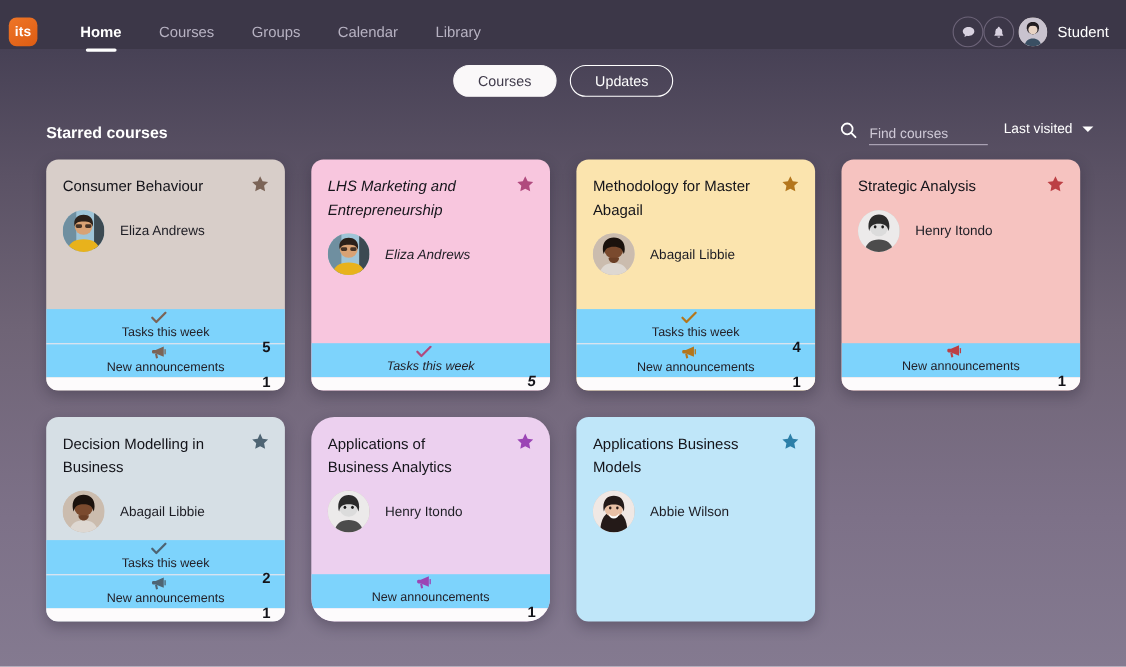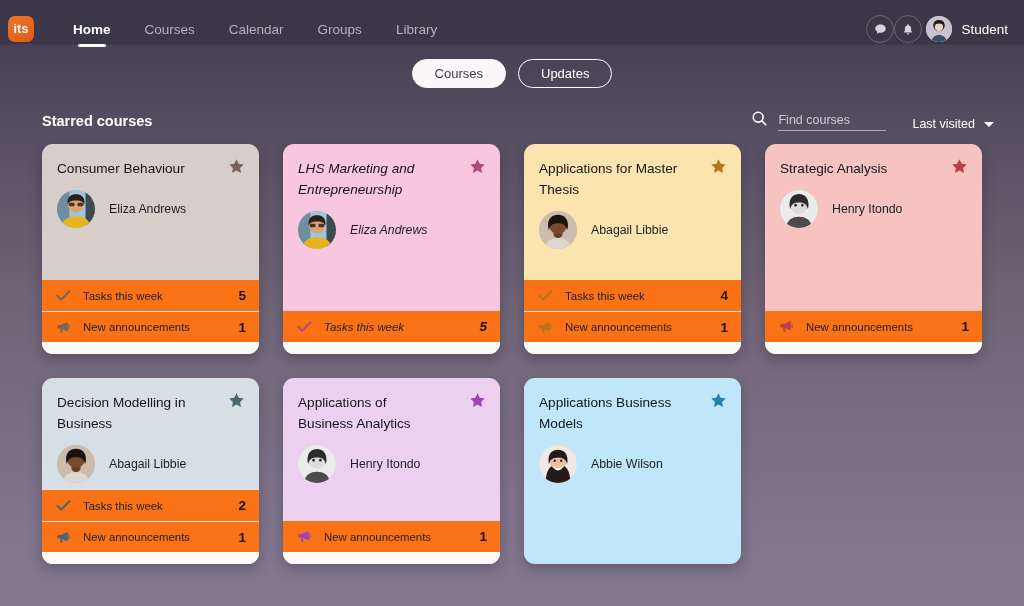--- a/index.html
+++ b/index.html
@@ -137,22 +137,22 @@
     padding: 22px 30px 0 42px;
   }
   .section-title {
     color: #ffffff;
     font-size: 14.5px;
     font-weight: bold;
   }
   .section-tools {
     margin-left: auto;
     display: flex;
-    align-items: flex-end;
-    gap: 26px;
+    align-items: flex-start;
+    gap: 14px;
   }
   .search-box { display: flex; align-items: flex-end; gap: 10px; }
   .search-input {
     background: transparent;
     border: none;
     border-bottom: 1px solid #b3abbd;
     color: #ffffff;
     font-size: 12.5px;
     font-family: "Liberation Sans", sans-serif;
     width: 108px;
@@ -226,27 +226,28 @@
     align-items: center;
     gap: 14px;
     margin-top: 11px;
   }
   .teacher .avatar { width: 38px; height: 38px; }
   .teacher-name { font-size: 12.3px; color: #1d1d24; }
 
   .card-foot { flex: 0 0 auto; }
 
   .foot-row {
-    background: #f97316;
+    background: #7dd3fc;
     height: 31px;
     display: flex;
     align-items: center;
     padding: 0 13px;
     font-size: 11.4px;
     color: #232129;
+    flex-direction: column;
   }
   .foot-row + .foot-row { border-top: 1px solid #ece7ee; }
   .foot-ico {
     width: 16px;
     height: 15px;
     margin-right: 12px;
     display: flex;
     align-items: center;
     justify-content: center;
     flex: 0 0 auto;
@@ -256,22 +257,22 @@
   .foot-pad { background: #fdfbfc; height: 12px; }
 </style>
 </head>
 <body>
 
 <div class="topbar">
   <div class="logo">its</div>
   <div class="nav" id="nav-host">
       <div class="nav-item active">Home</div>
       <div class="nav-item">Courses</div>
+      <div class="nav-item">Groups</div>
       <div class="nav-item">Calendar</div>
-      <div class="nav-item">Groups</div>
       <div class="nav-item">Library</div>
     </div>
   <div class="topbar-right">
     <div class="circle-btn">
       <span>
         <svg width="15" height="15" viewBox="0 0 16 16">
           <path d="M8 2.6c-3.1 0-5.6 1.9-5.6 4.3 0 1.4.8 2.6 2.1 3.4l-.5 2.2 2.4-1.3c.5.1 1 .2 1.6.2 3.1 0 5.6-1.9 5.6-4.5S11.1 2.6 8 2.6z" fill="#d8d2e0"></path>
         </svg>
       </span>
     </div>
@@ -402,21 +403,21 @@
             </svg>
           </span>
           <span>Tasks this week</span>
           <span class="foot-count">5</span>
         </div>
         <div class="foot-pad"></div>
       </div>
     </div>
     <div class="card r1" style="background: rgb(251, 228, 174);">
       <div class="card-top">
-        <div class="card-title">Applications for Master Thesis</div>
+        <div class="card-title">Methodology for Master Abagail</div>
         <div class="star">
           <svg viewBox="0 0 20 20">
             <path d="M10 1.4l2.6 5.4 5.9.8-4.3 4.1 1.1 5.9L10 14.8 4.7 17.6l1.1-5.9L1.5 7.6l5.9-.8z" fill="#b4761c"></path>
           </svg>
         </div>
         <div class="teacher">
           <div class="avatar">
             <svg viewBox="0 0 40 40" preserveAspectRatio="xMidYMid slice">
               <rect width="40" height="40" fill="#cbbcae"></rect>
      <circle cx="20" cy="15.5" r="9" fill="#7a4a2e"></circle>
@@ -527,21 +528,21 @@
               <path d="M4.1 8.2h2.1l.9 4.2-2 .5z" fill="#4e6473"></path>
               <path d="M14 4.2v4" stroke="#4e6473" stroke-width="1.3" stroke-linecap="round"></path>
             </svg>
           </span>
           <span>New announcements</span>
           <span class="foot-count">1</span>
         </div>
         <div class="foot-pad"></div>
       </div>
     </div>
-    <div class="card r2" style="background: rgb(236, 208, 239);">
+    <div class="card r2" style="background: rgb(236, 208, 239); border-radius: 21px;">
       <div class="card-top">
         <div class="card-title">Applications of Business Analytics</div>
         <div class="star">
           <svg viewBox="0 0 20 20">
             <path d="M10 1.4l2.6 5.4 5.9.8-4.3 4.1 1.1 5.9L10 14.8 4.7 17.6l1.1-5.9L1.5 7.6l5.9-.8z" fill="#9b45b5"></path>
           </svg>
         </div>
         <div class="teacher">
           <div class="avatar">
             <svg viewBox="0 0 40 40" preserveAspectRatio="xMidYMid slice">

